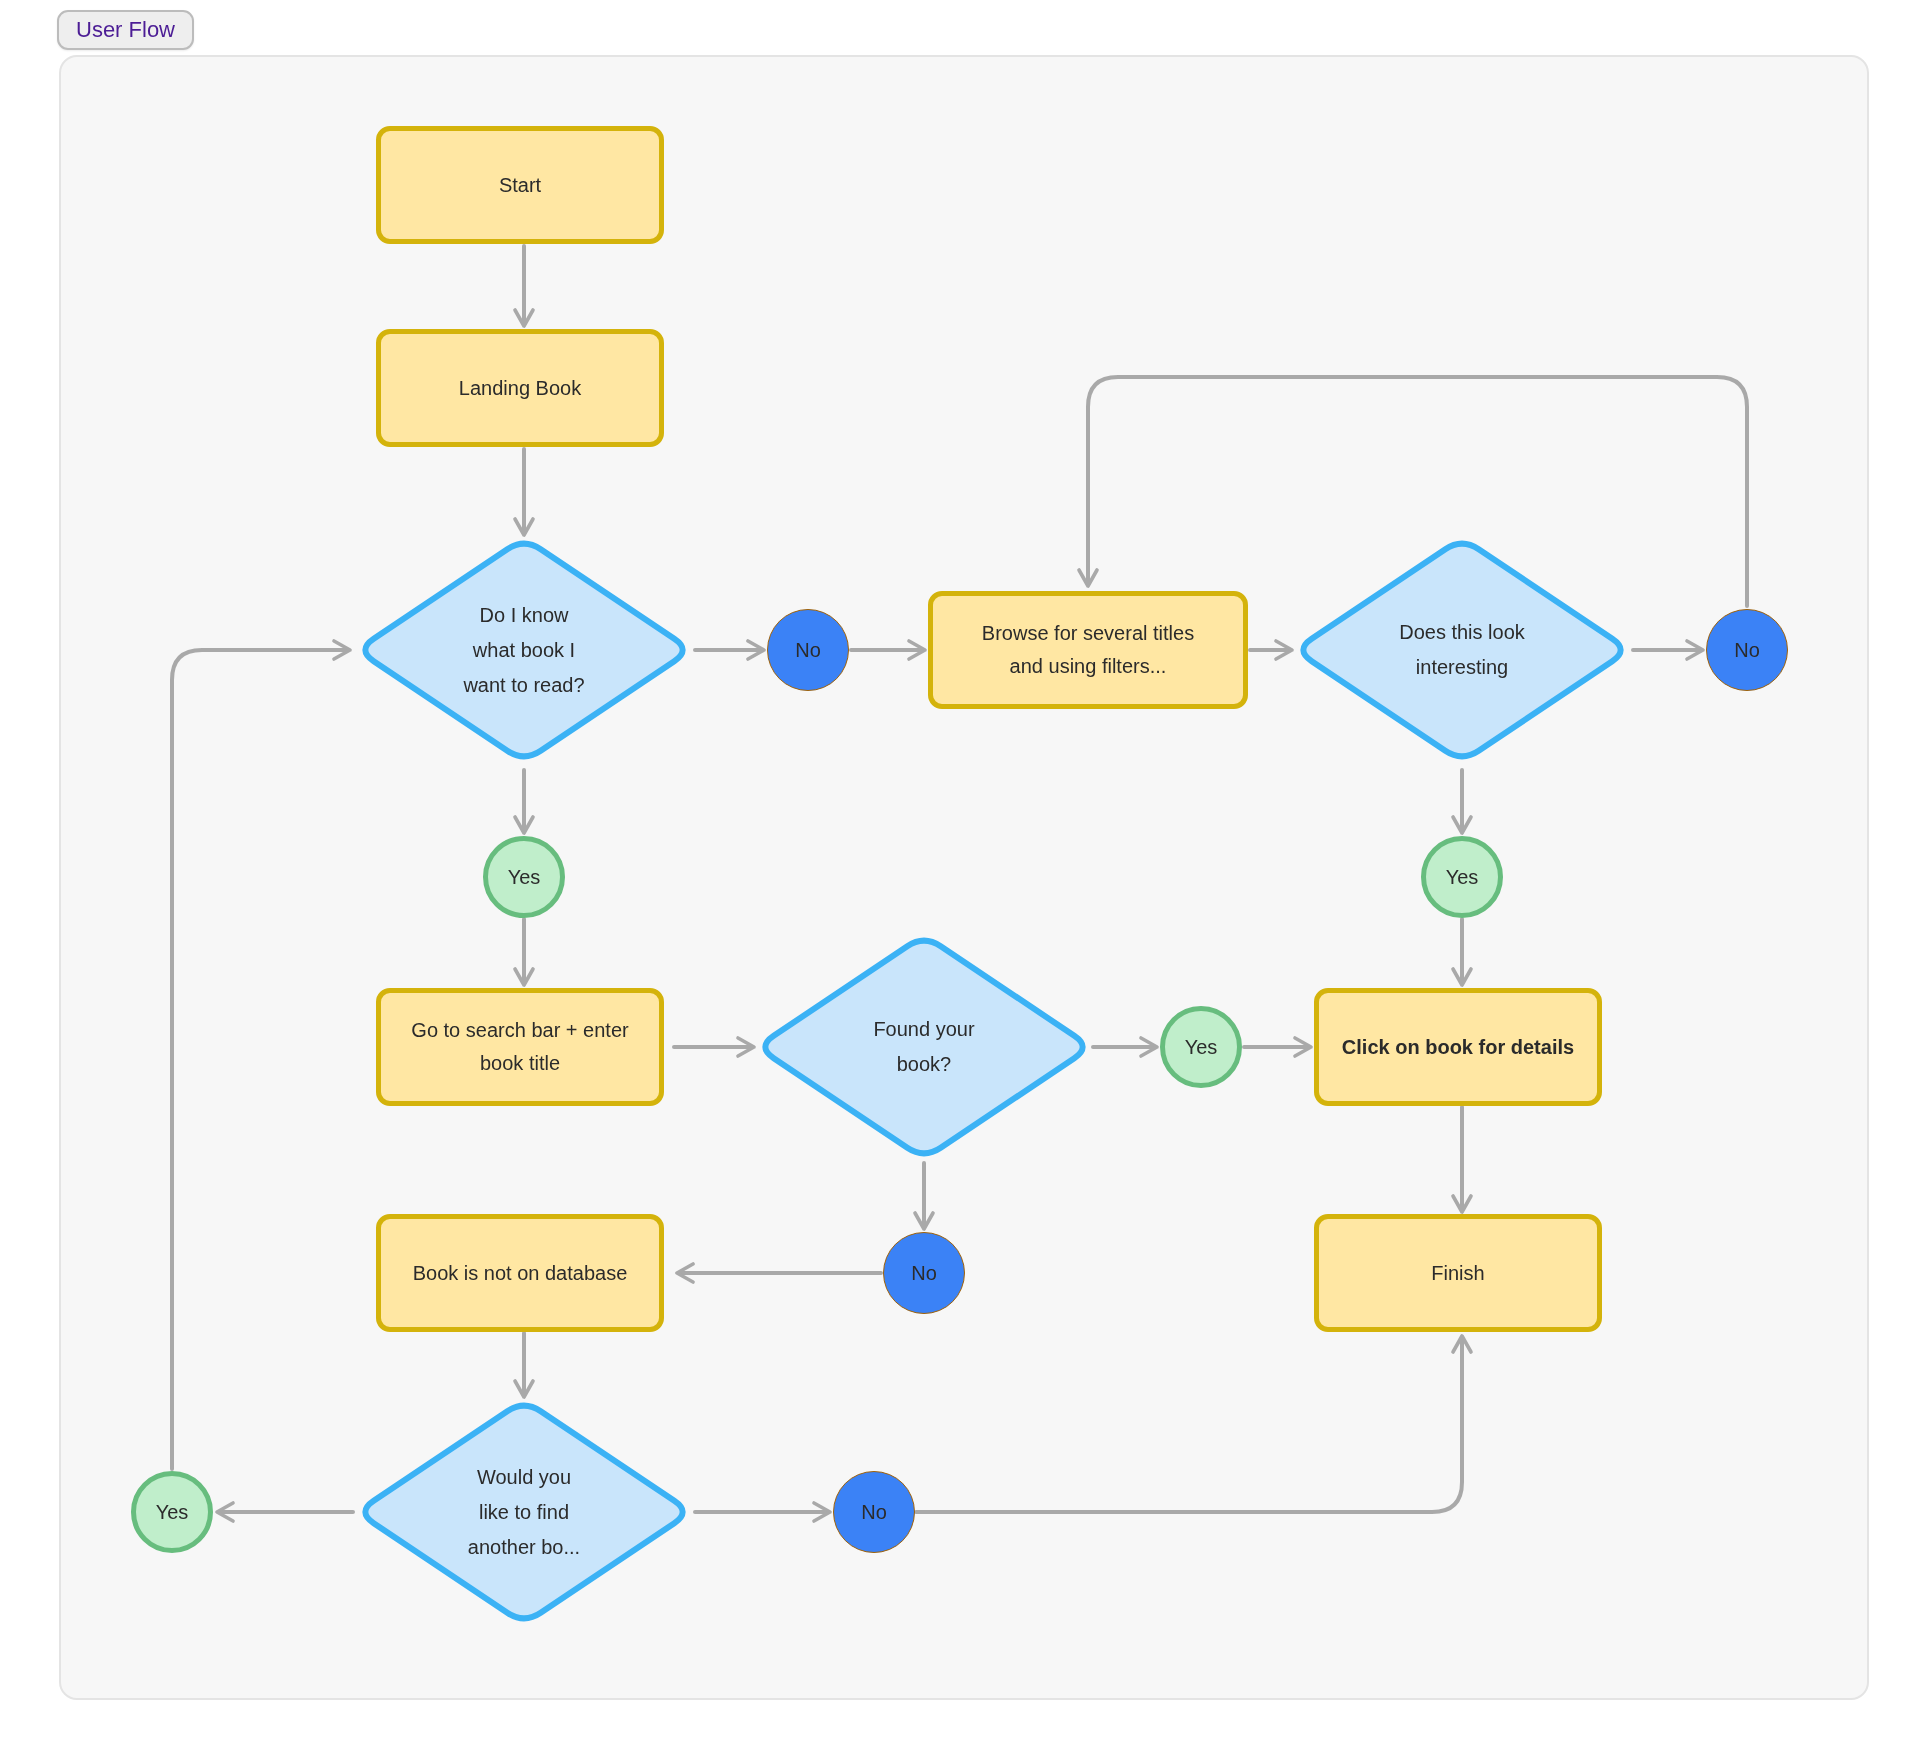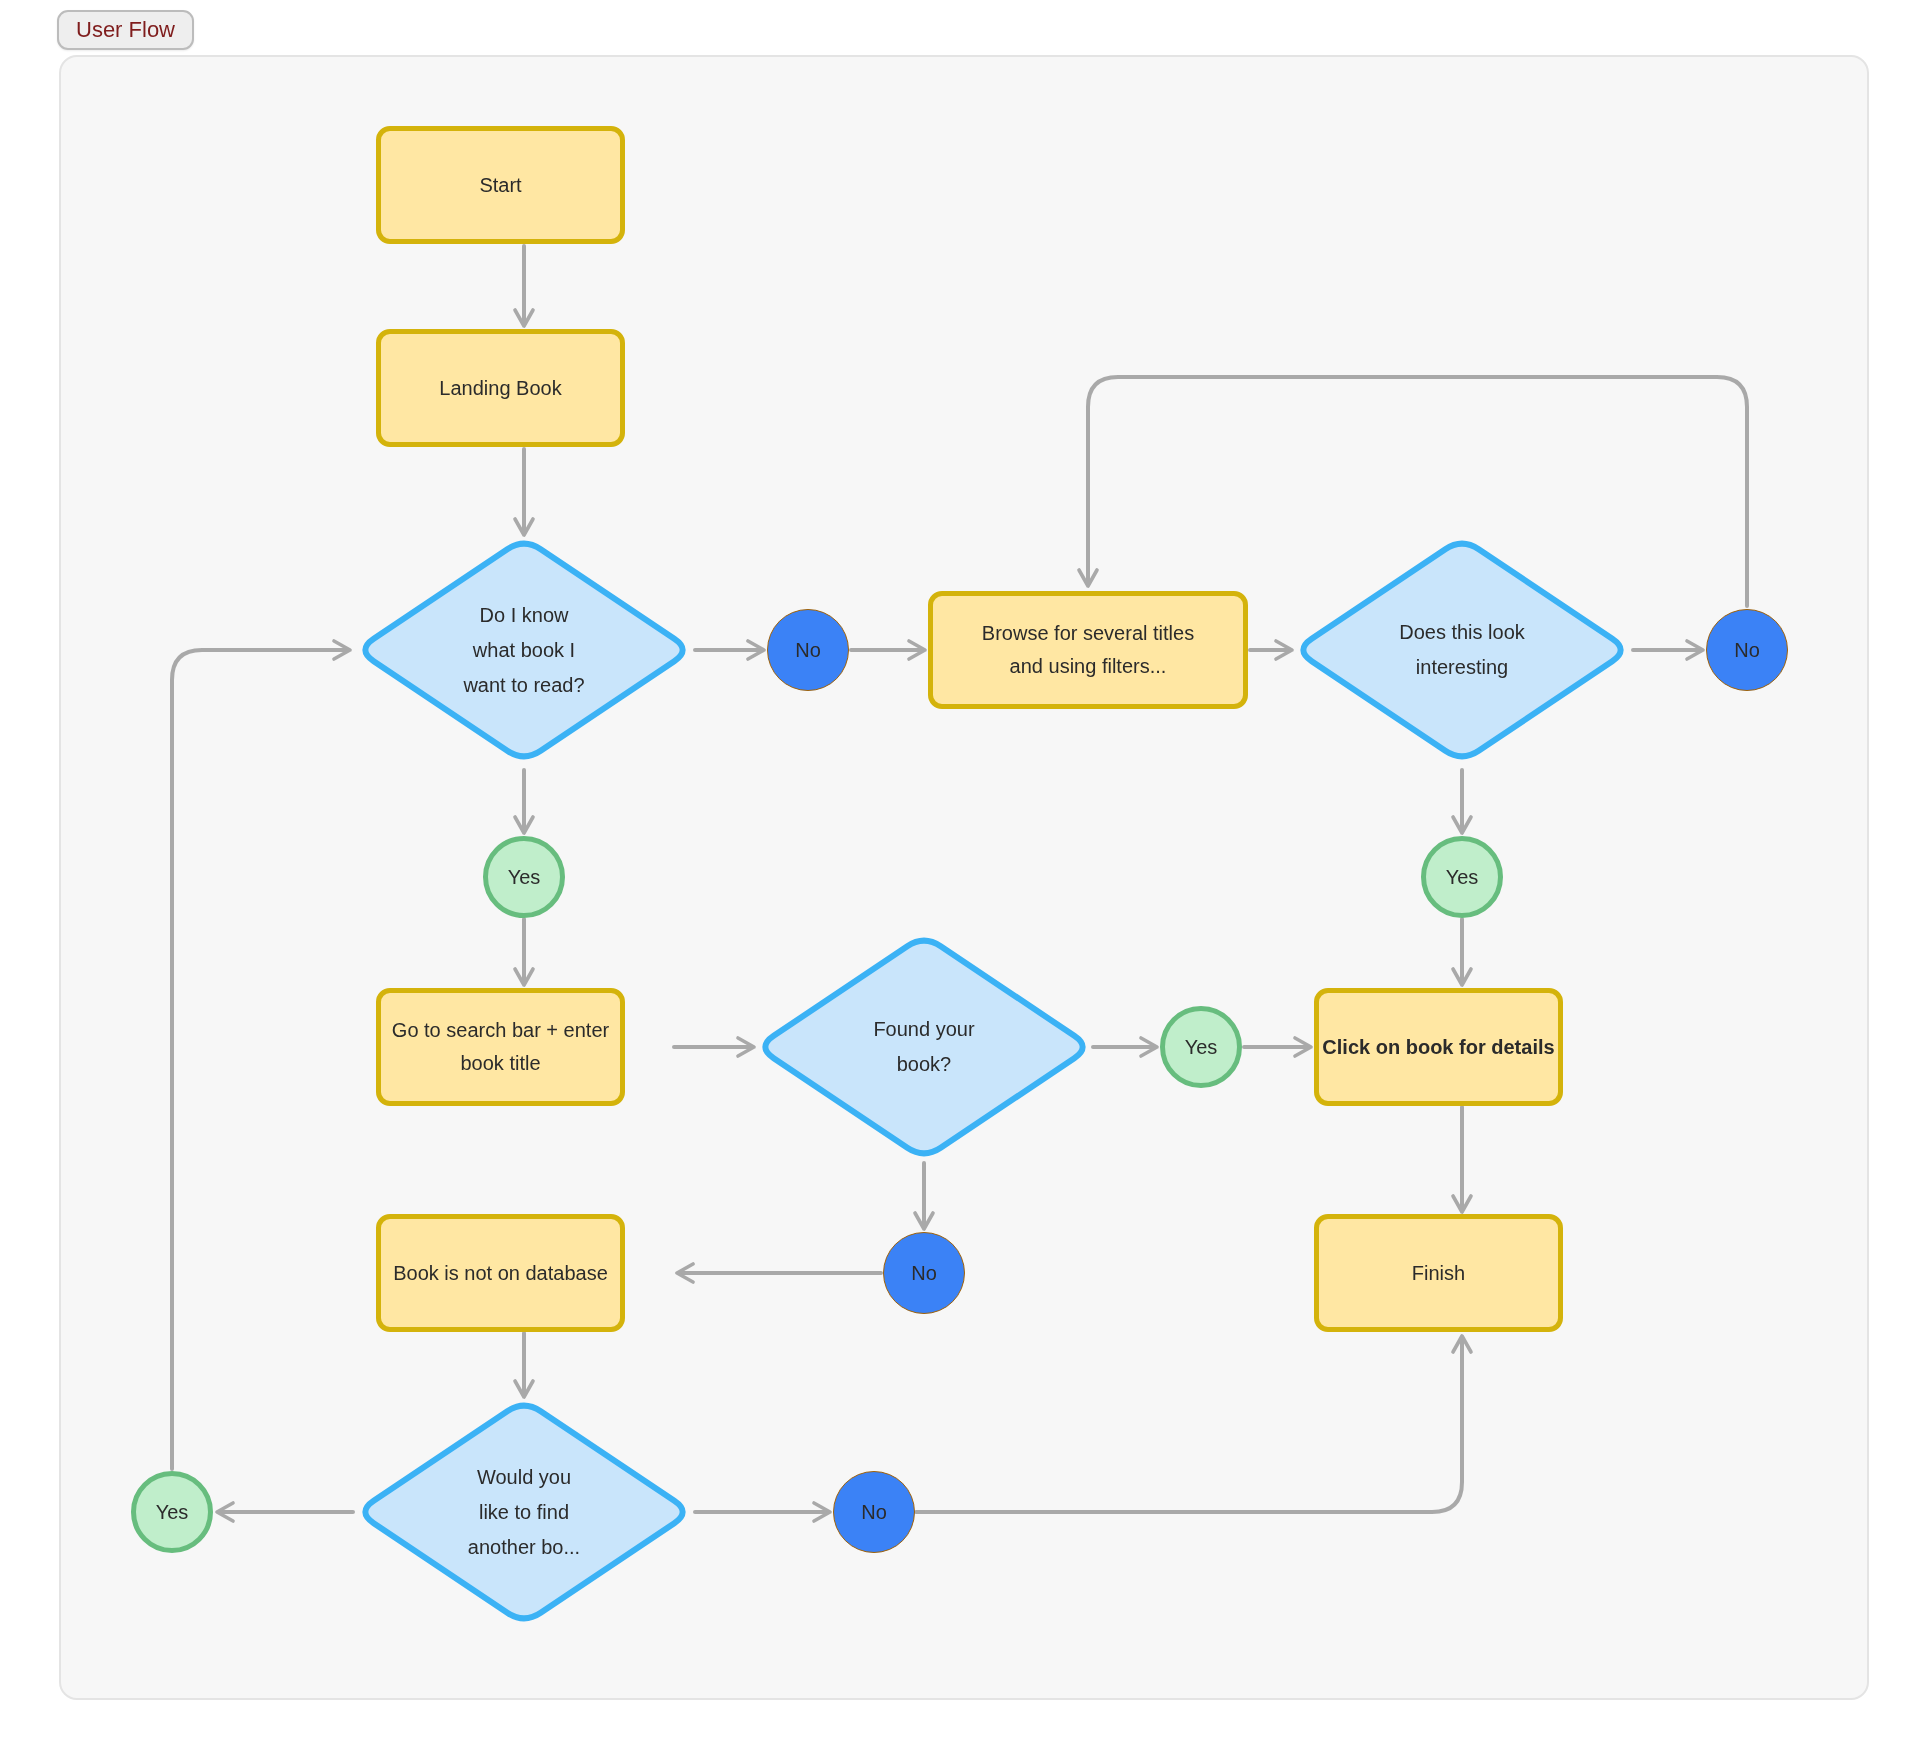--- a/index.html
+++ b/index.html
@@ -11,39 +11,39 @@
     color:#262626;
   }
   .tab{
     position:absolute;left:57px;top:10px;
     background:#eeeeee;
     border:2px solid #bcbcbc;
     border-radius:11px;
     padding:5px 17px;
     font-size:22px;
     font-weight:500;
-    color:#7f1d1d;
+    color:#4c1d95;
     box-shadow:0 1px 2px rgba(0,0,0,.08);
     z-index:5;
   }
   .canvas{
     position:absolute;left:59px;top:55px;
     width:1806px;height:1641px;
     background:#f7f7f7;
     border:2px solid #e4e4e4;
     border-radius:18px;
   }
   .edges{position:absolute;left:0;top:0;width:1920px;height:1753px;z-index:1;}
   .node{position:absolute;z-index:2;box-sizing:border-box;display:flex;align-items:center;justify-content:center;text-align:center;}
   .node-label{white-space:pre-line;line-height:1.65;font-size:20px;color:#2b2b2b;}
   .rect-node{
     background:#FFE7A3;
     border:5px solid #D4B30B;
     border-radius:14px;
-    width:249px;height:118px;
+    width:288px;height:118px;
   }
   .rect-wide{width:320px;}
   .circle-node{width:82px;height:82px;border-radius:50%;}
   .circle-no{background:#3b82f6;border:1px solid #a16207;}
   .circle-yes{background:#C0EECB;border:5px solid #67BD7E;}
   .diamond-node{width:350px;height:240px;background:transparent;}
   .diamond-node svg{position:absolute;left:0;top:0;width:350px;height:240px;}
   .diamond-node .node-label{position:relative;line-height:1.75;}
 </style>
 </head>

